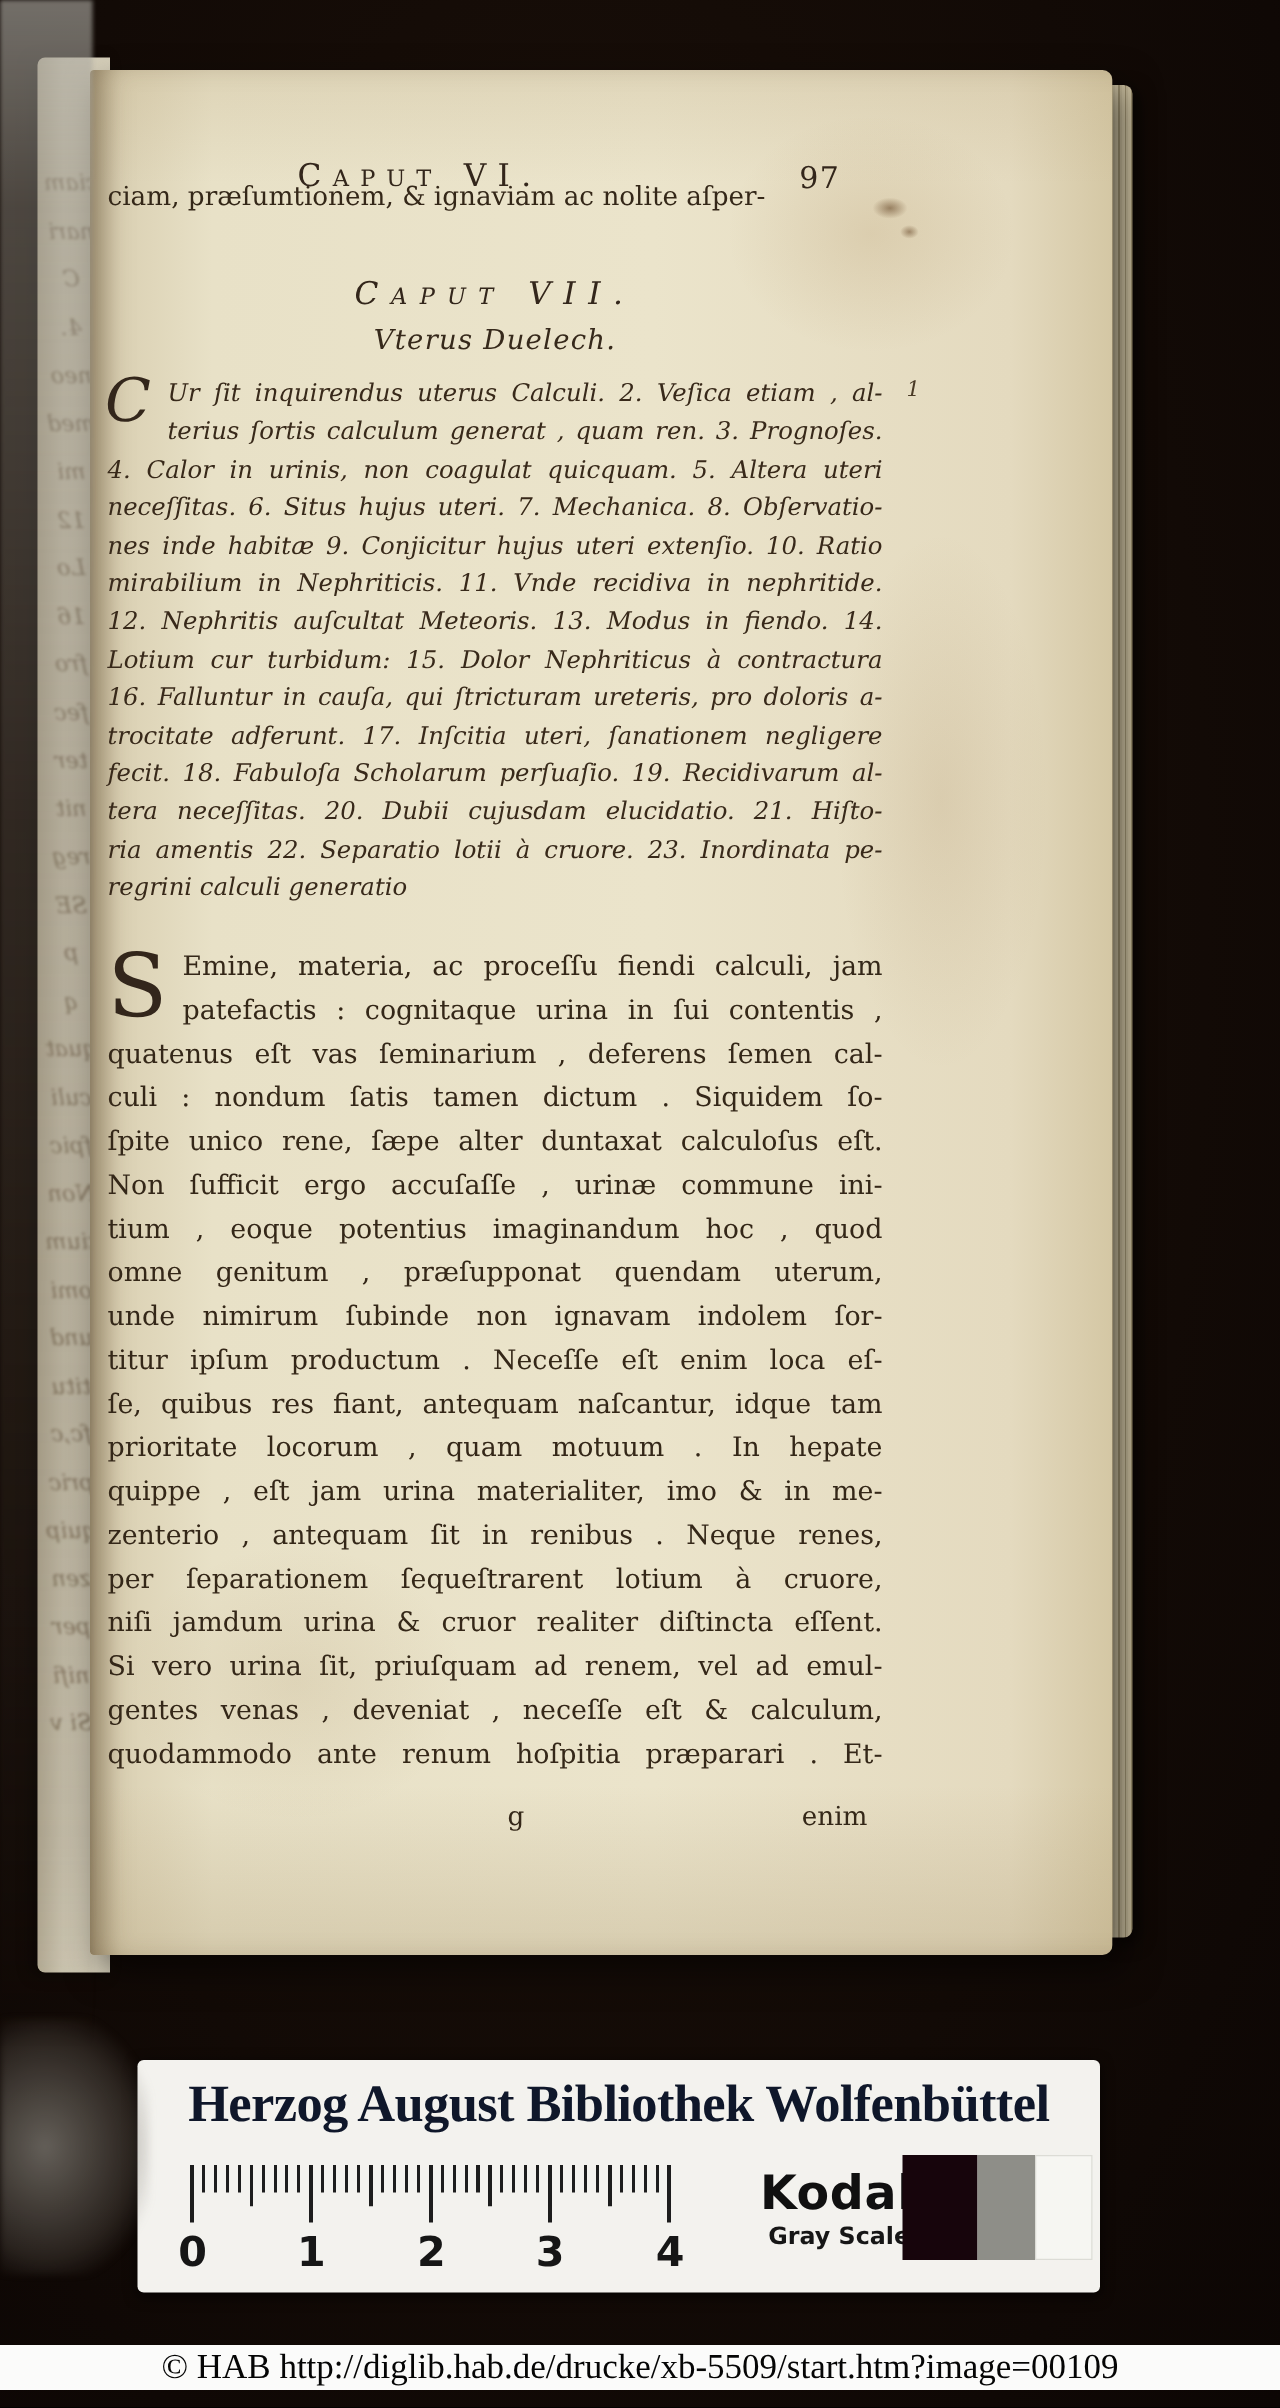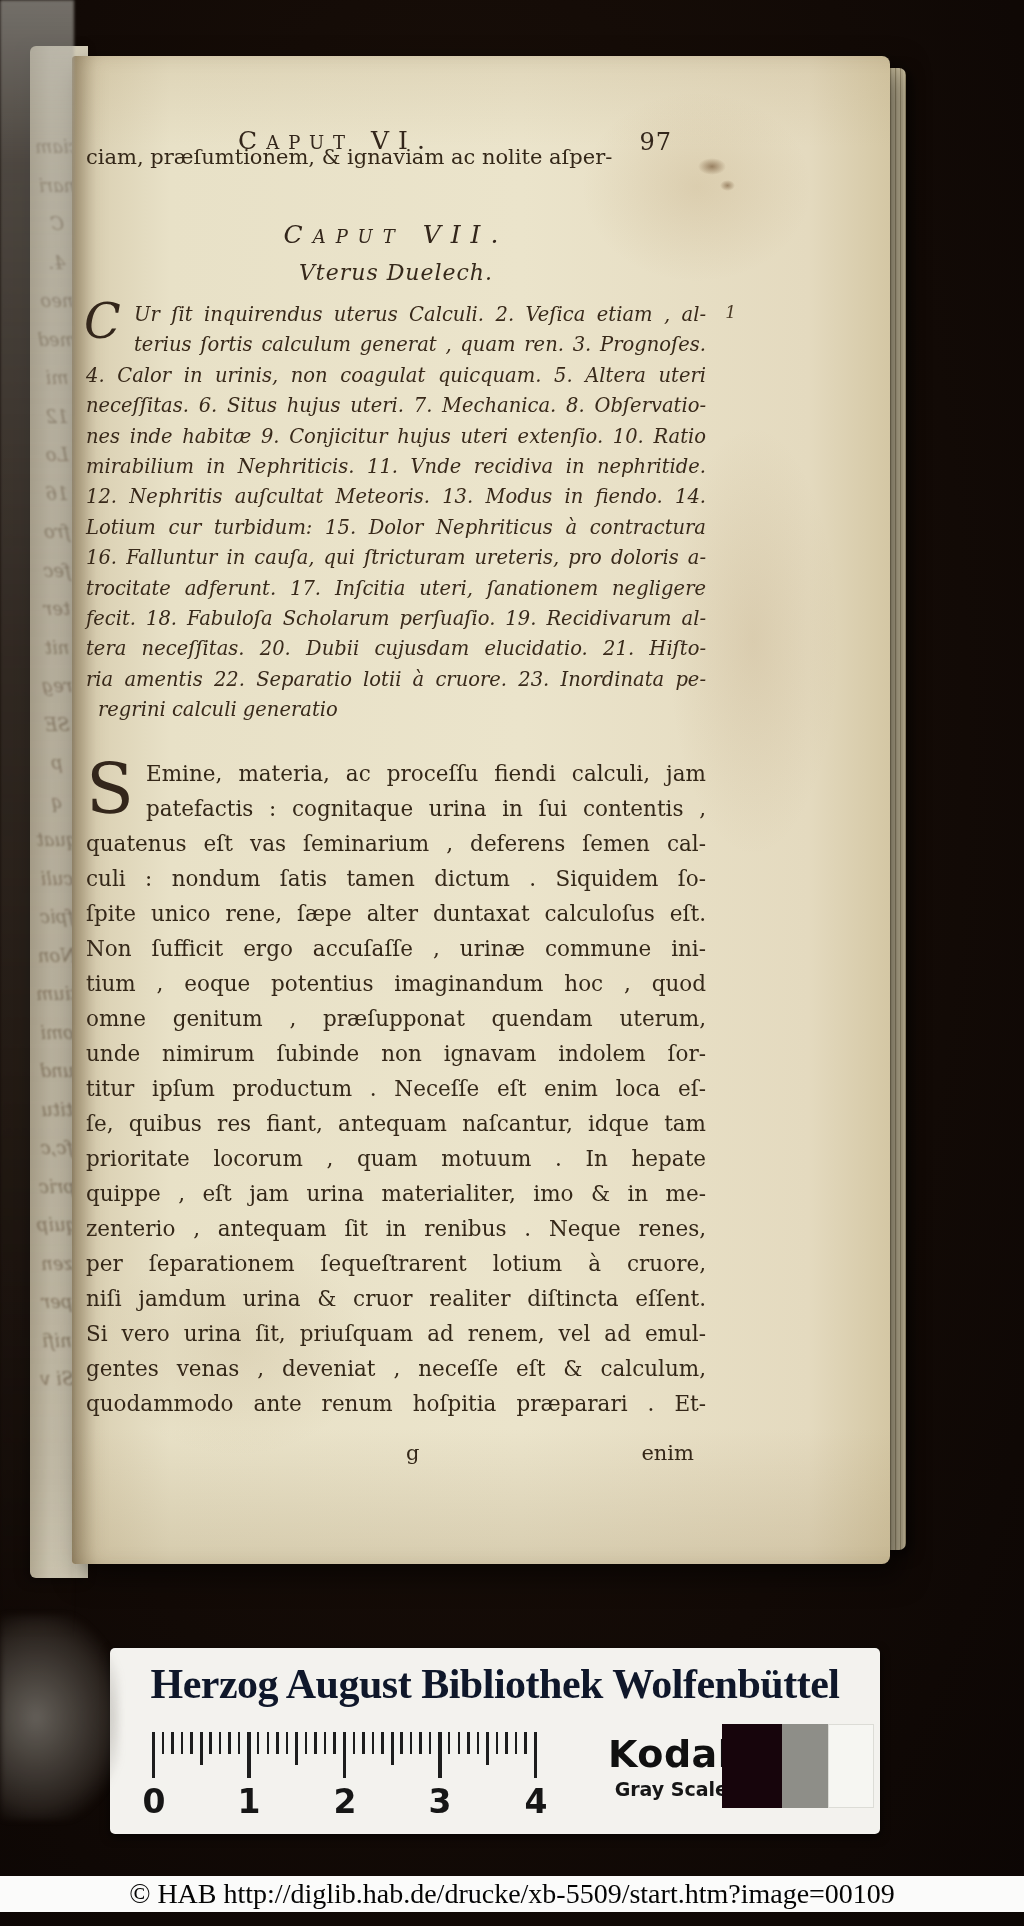--- a/index.html
+++ b/index.html
@@ -61,21 +61,21 @@
   .page-number{position:absolute;right:34px;top:2px;font-size:24px;letter-spacing:1px;}
   .chap6-end{top:84px;font-size:21px;--lh:34px;}
   .chap6-end .tline:last-child{text-align-last:left;}
   .chap7-heading{position:absolute;left:14px;top:164px;width:620px;text-align:center;
     font-variant:small-caps;font-size:25px;letter-spacing:10px;color:#33261b;font-style:italic;}
   .chap7-subtitle{position:absolute;left:14px;top:204px;width:620px;text-align:center;
     font-style:italic;font-size:22px;letter-spacing:1px;color:#36291b;}
   .summary-wrap{position:absolute;left:14px;top:244px;width:620px;}
   .summary{position:relative;left:0;top:0;font-style:italic;font-size:19.5px;--lh:30.4px;color:#38291a;}
   .summary .tline:nth-child(-n+2){padding-left:48px;}
-  .summary .tline:last-child{text-align-last:left;margin-left:12px;}
+  .summary .tline:last-child{text-align-last:left;}
   .body-wrap{position:absolute;left:14px;top:700px;width:620px;}
   .bodytext{position:relative;font-size:21.5px;--lh:35px;color:#342718;}
   .bodytext .tline:nth-child(-n+2){padding-left:60px;}
   .dropcap{position:absolute;color:#33261b;z-index:1;}
   .dropcap-c{left:-2px;top:-3px;font-size:48px;line-height:1;font-style:italic;}
   .dropcap-s{left:0px;top:-2px;font-size:70px;line-height:1;}
   .margin-num{position:absolute;right:-30px;top:2px;font-size:17px;font-style:italic;color:#4a3a26;}
   .page-foot{position:absolute;left:14px;top:1385px;width:620px;height:34px;color:#342718;}
   .signature{position:absolute;left:320px;font-size:21px;}
   .catchword{position:absolute;right:12px;font-size:21px;}

